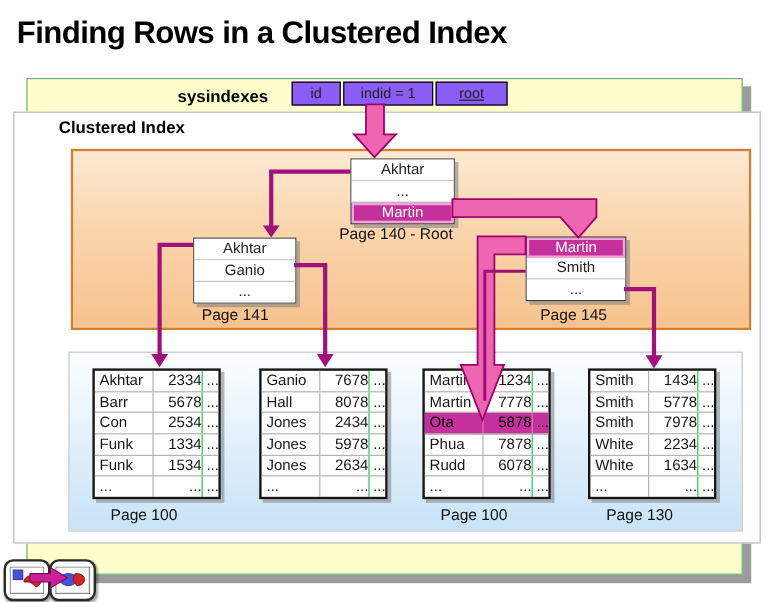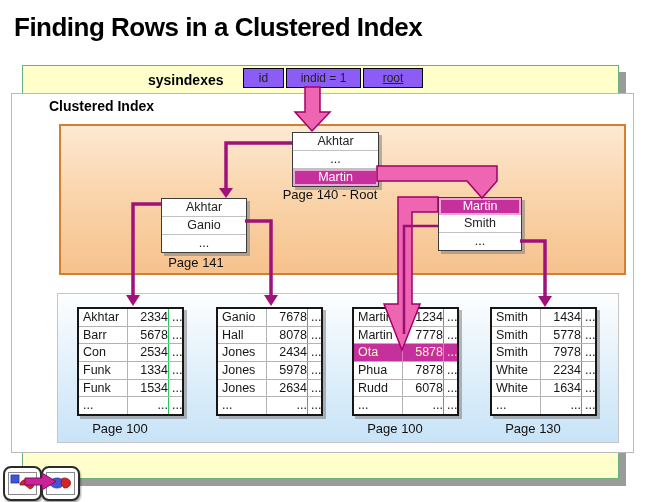--- a/index.html
+++ b/index.html
@@ -47,21 +47,21 @@
   .leaf-table{top:307px;width:103px;height:105px;background:#fff;border:2px solid #161616;
     box-shadow:3px 3px 0 rgba(125,125,125,.55);display:flex;flex-direction:column;}
   #leaf-0{left:77px;} #leaf-1{left:216px;} #leaf-2{left:352px;} #leaf-3{left:490px;}
   .leaf-row{flex:1;display:flex;border-bottom:1px solid #b3b3b3;}
   .leaf-row:last-child{border-bottom:none;}
   .leaf-cell{font-size:12.5px;color:#161616;line-height:16px;overflow:hidden;white-space:nowrap;}
   .leaf-cell.c0{width:44px;padding-left:4px;border-right:1px solid #b3b3b3;}
   .leaf-cell.c1{width:37px;padding-left:3px;border-right:1px solid #22c55e;text-align:right;}
   .leaf-cell.c2{flex:1;padding-left:3px;}
   .leaf-row.hl{background:#C5309C;}
-  .leaf-row.hl .leaf-cell{color:#fef9c3;border-right-color:#d87cc0;}
+  .leaf-row.hl .leaf-cell{color:#000000;border-right-color:#d87cc0;}
   .leaf-page-label{top:421px;}
   #plabel-0{left:65px;width:110px;} #plabel-1{left:204px;width:110px;}
   #plabel-2{left:340px;width:110px;} #plabel-3{left:478px;width:110px;}
   
   #connector-svg{left:0;top:0;width:646px;height:502px;pointer-events:none;}
   
   .nav-btn{top:466px;width:35px;height:31px;background:#fff;border:2px solid #2b2b2b;
     border-radius:8px;box-shadow:1px 2px 2px rgba(0,0,0,.35);display:flex;align-items:center;justify-content:center;cursor:pointer;}
   #nav-btn-prev{left:3px;} #nav-btn-next{left:41px;}
   #nav-arrow{left:24px;top:470px;width:34px;height:23px;pointer-events:none;}
@@ -100,20 +100,21 @@
       <div class="node-row">Ganio</div>
       <div class="node-row">...</div>
     </div>
   <div class="abs page-label" id="label-141">Page 141</div>
 
   <div class="abs index-node" id="node-145">
       <div class="node-row hl">Martin</div>
       <div class="node-row">Smith</div>
       <div class="node-row">...</div>
     </div>
+  <div class="abs page-label" id="label-145">Page 145</div>
 
   <div class="abs leaf-table" id="leaf-0">
       <div class="leaf-row">
         <div class="leaf-cell c0">Akhtar</div>
         <div class="leaf-cell c1">2334</div>
         <div class="leaf-cell c2">...</div>
       </div>
       <div class="leaf-row">
         <div class="leaf-cell c0">Barr</div>
         <div class="leaf-cell c1">5678</div>

